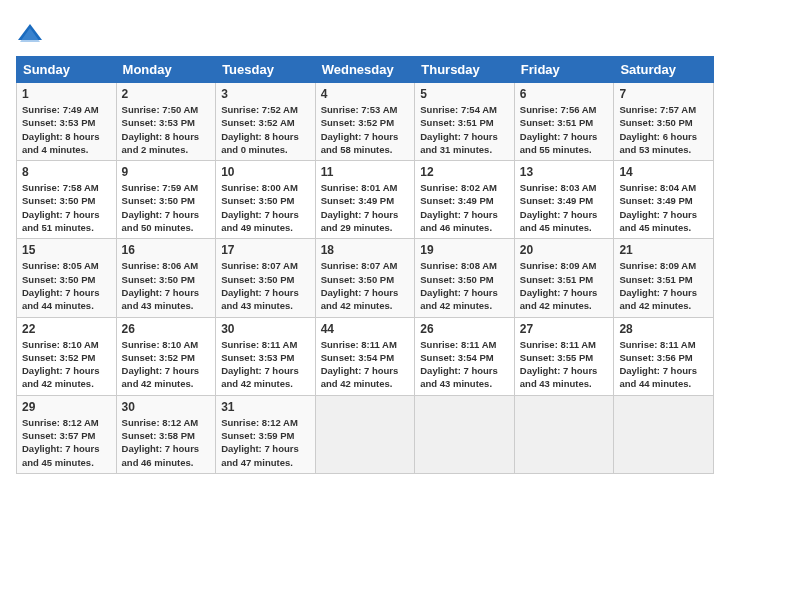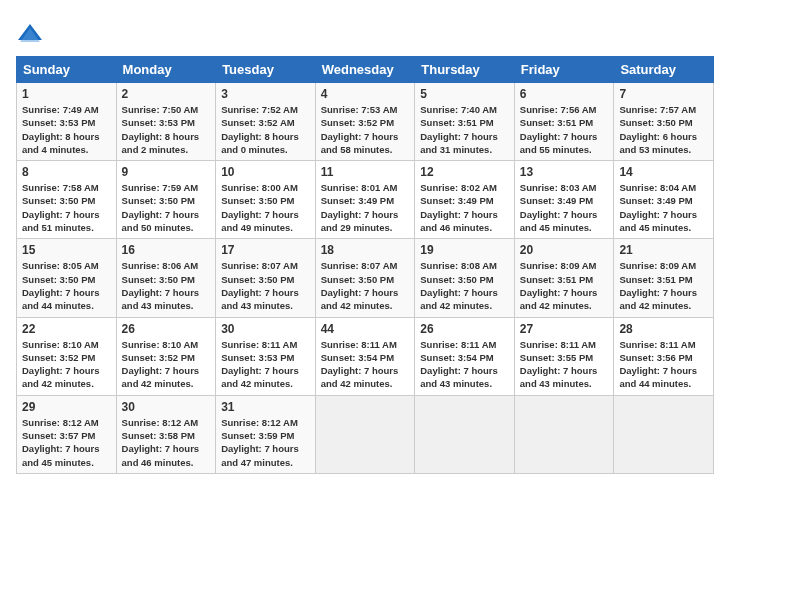--- a/index.html
+++ b/index.html
@@ -163,21 +163,21 @@
             <span class="day-num">4</span>
 <div class="cell-content">
   <span>Sunrise: 7:53 AM</span><br>
   <span>Sunset: 3:52 PM</span><br>
   <span>Daylight: 7 hours and 58 minutes.</span>
 </div>
           </td>
           <td>
             <span class="day-num">5</span>
 <div class="cell-content">
-  <span>Sunrise: 7:40 AM</span><br>
+  <span>Sunrise: 7:54 AM</span><br>
   <span>Sunset: 3:51 PM</span><br>
   <span>Daylight: 7 hours and 31 minutes.</span>
 </div>
           </td>
           <td>
             <span class="day-num">6</span>
 <div class="cell-content">
   <span>Sunrise: 7:56 AM</span><br>
   <span>Sunset: 3:51 PM</span><br>
   <span>Daylight: 7 hours and 55 minutes.</span>

